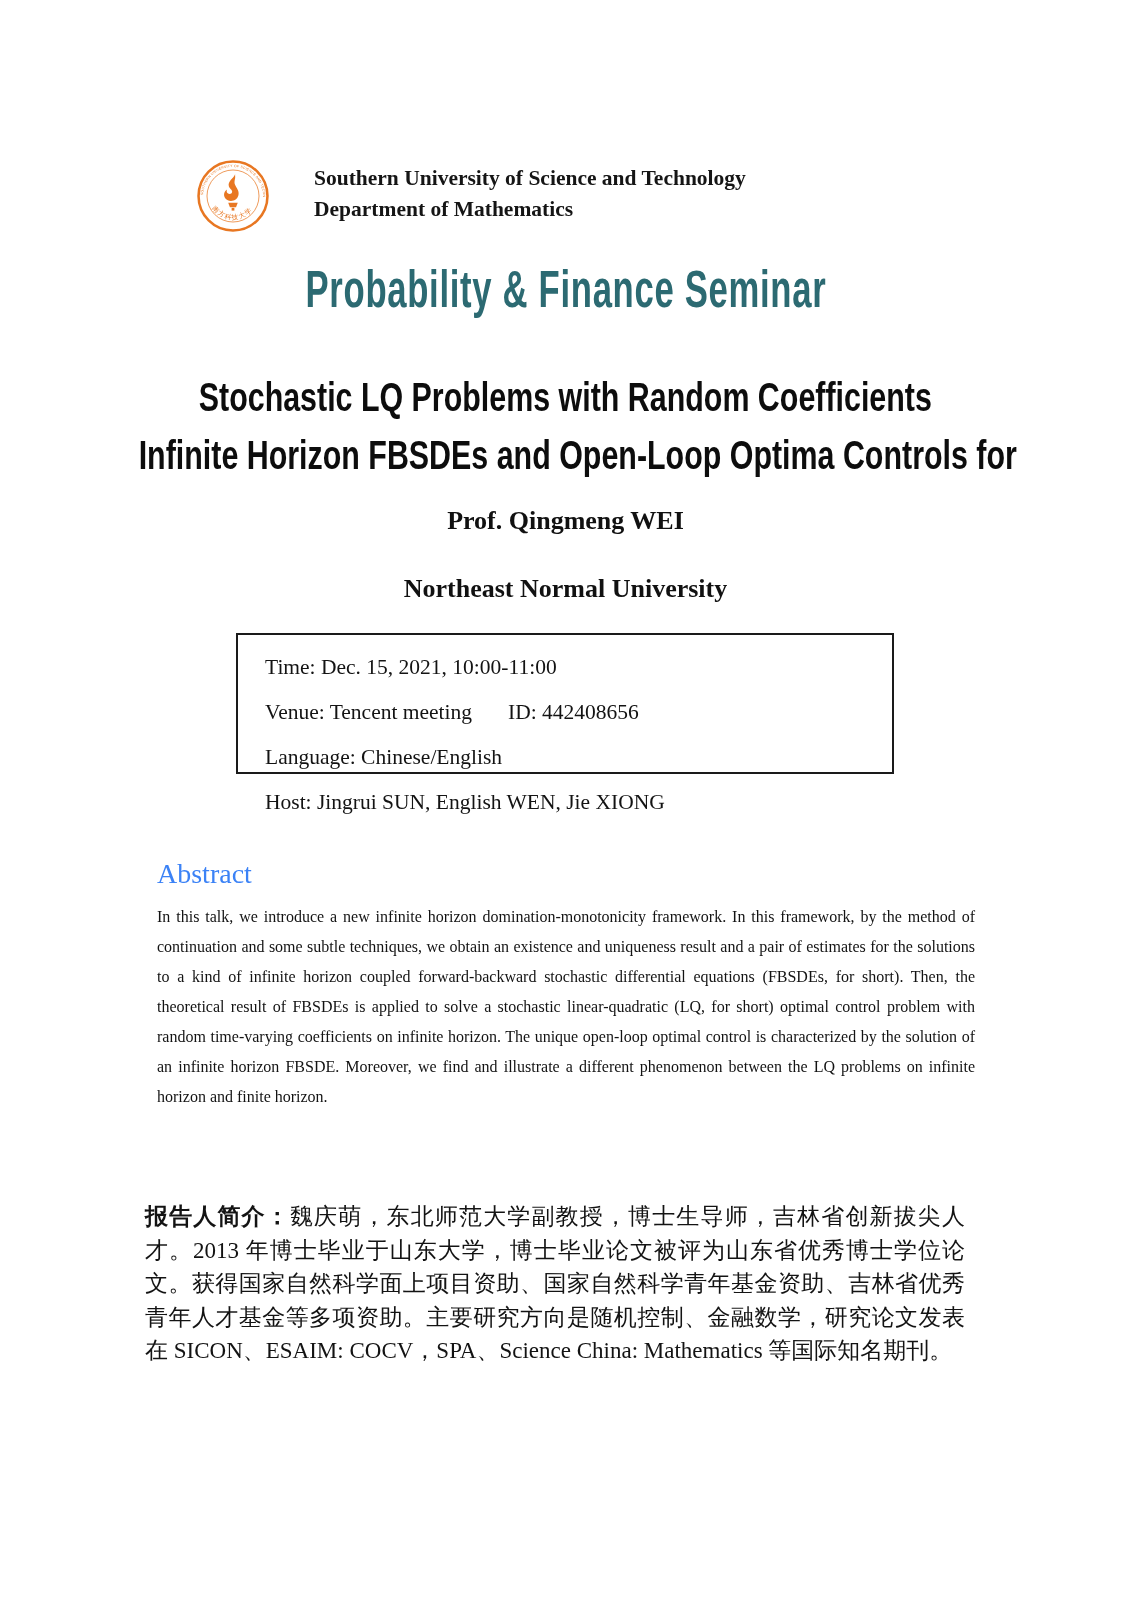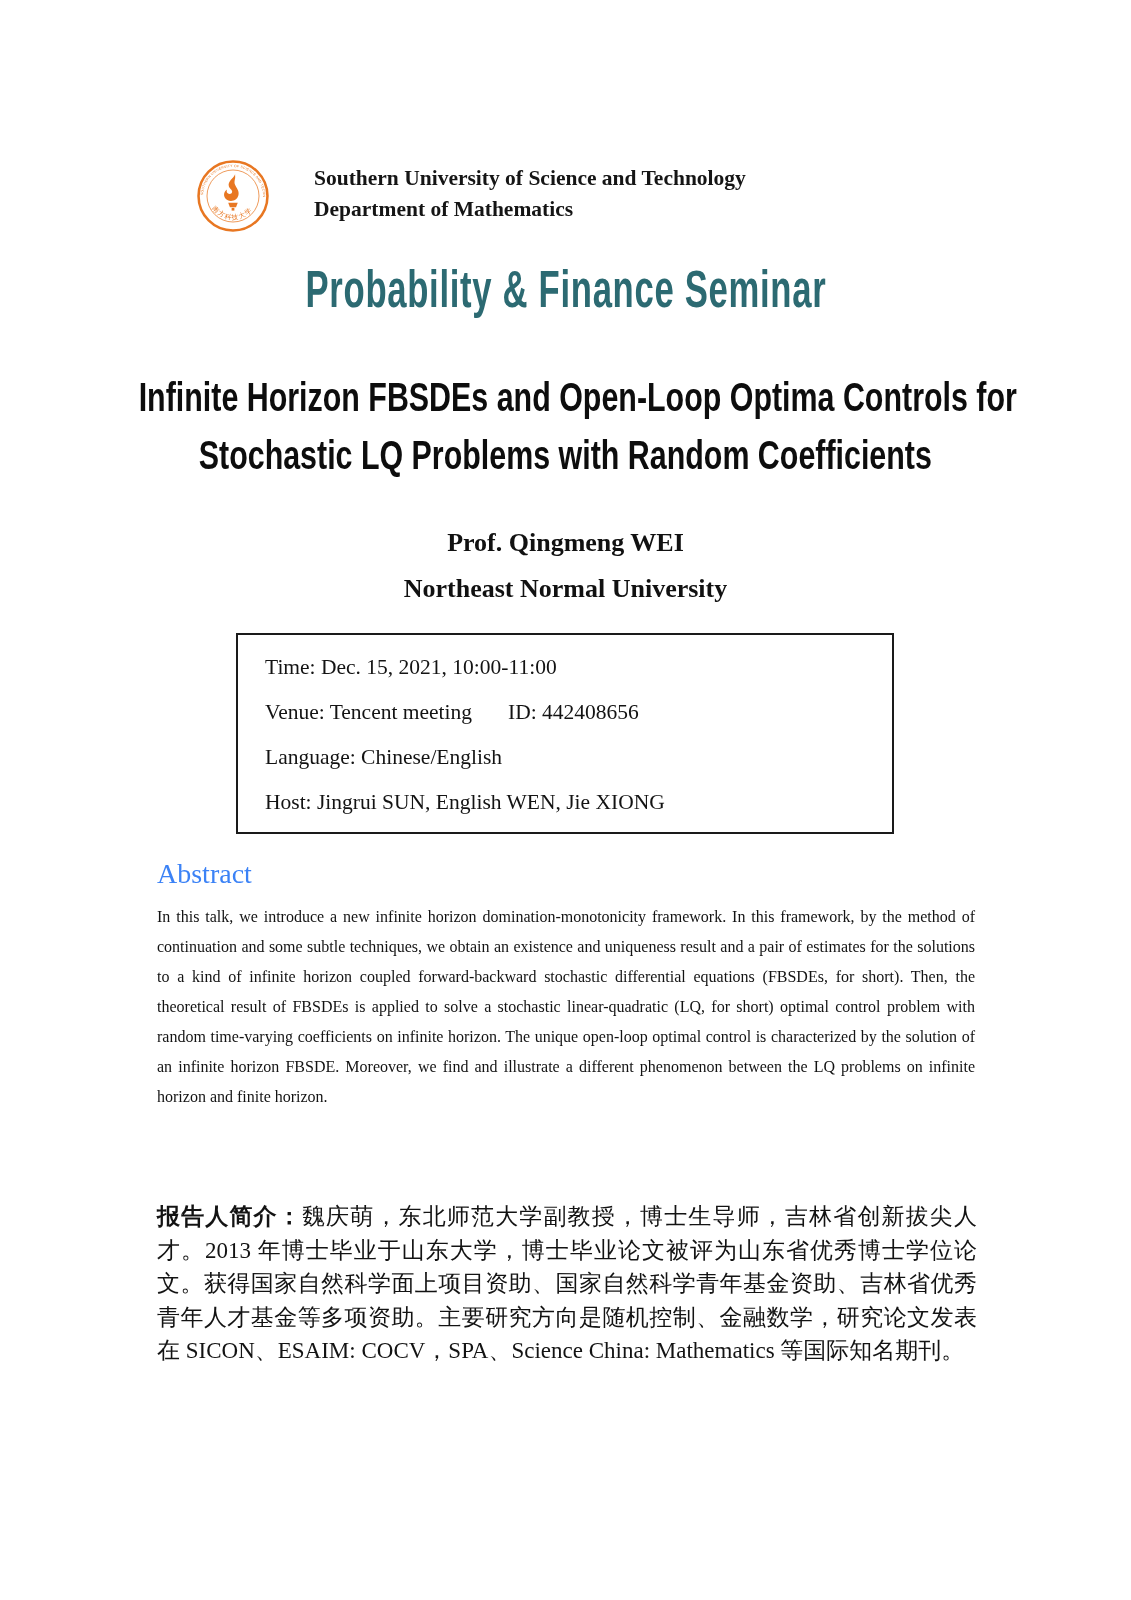--- a/index.html
+++ b/index.html
@@ -77,30 +77,30 @@
 
   .speaker, .affiliation {
     position: absolute;
     left: 0;
     width: 100%;
     text-align: center;
     font-weight: 700;
     font-size: 26px;
     color: #111;
   }
-  .speaker { top: 528px; }
+  .speaker { top: 506px; }
   .affiliation { top: 574px; }
 
   
   .details-box {
     position: absolute;
     left: 236px;
     top: 633px;
     width: 658px;
-    height: 201px;
+    height: 141px;
     border: 2px solid #1a1a1a;
     padding: 10px 8px 0 27px;
     background: #fff;
   }
   .details-box p {
     font-size: 21.5px;
     line-height: 45px;
     white-space: nowrap;
     color: #131313;
   }
@@ -122,21 +122,21 @@
     width: 818px;
     font-size: 16px;
     line-height: 30px;
     text-align: justify;
     color: #131313;
   }
 
   
   .bio {
     position: absolute;
-    left: 157px;
+    left: 145px;
     top: 1200px;
     width: 820px;
     font-size: 23px;
     line-height: 33.5px;
     text-align: justify;
     color: #131313;
   }
   .bio .label { font-weight: 700; }
 </style>
 </head>
@@ -169,24 +169,24 @@
       <div>Department of Mathematics</div>
     </div>
   </div>
 
   <div class="series-title">
     <span class="scale">Probability &amp; Finance Seminar</span>
   </div>
 
   <div class="talk-title">
     <div class="line">
+      <span class="scale">Stochastic LQ Problems with Random Coefficients</span>
+    </div>
+    <div class="line">
       <span class="scale">Infinite Horizon FBSDEs and Open-Loop Optima Controls for</span>
-    </div>
-    <div class="line">
-      <span class="scale">Stochastic LQ Problems with Random Coefficients</span>
     </div>
   </div>
 
   <div class="speaker">Prof. Qingmeng WEI</div>
   <div class="affiliation">Northeast Normal University</div>
 
   <div class="details-box">
     <p>Time: Dec. 15, 2021, 10:00-11:00</p>
     <p class="venue-line">
       <span>Venue: Tencent meeting</span>

